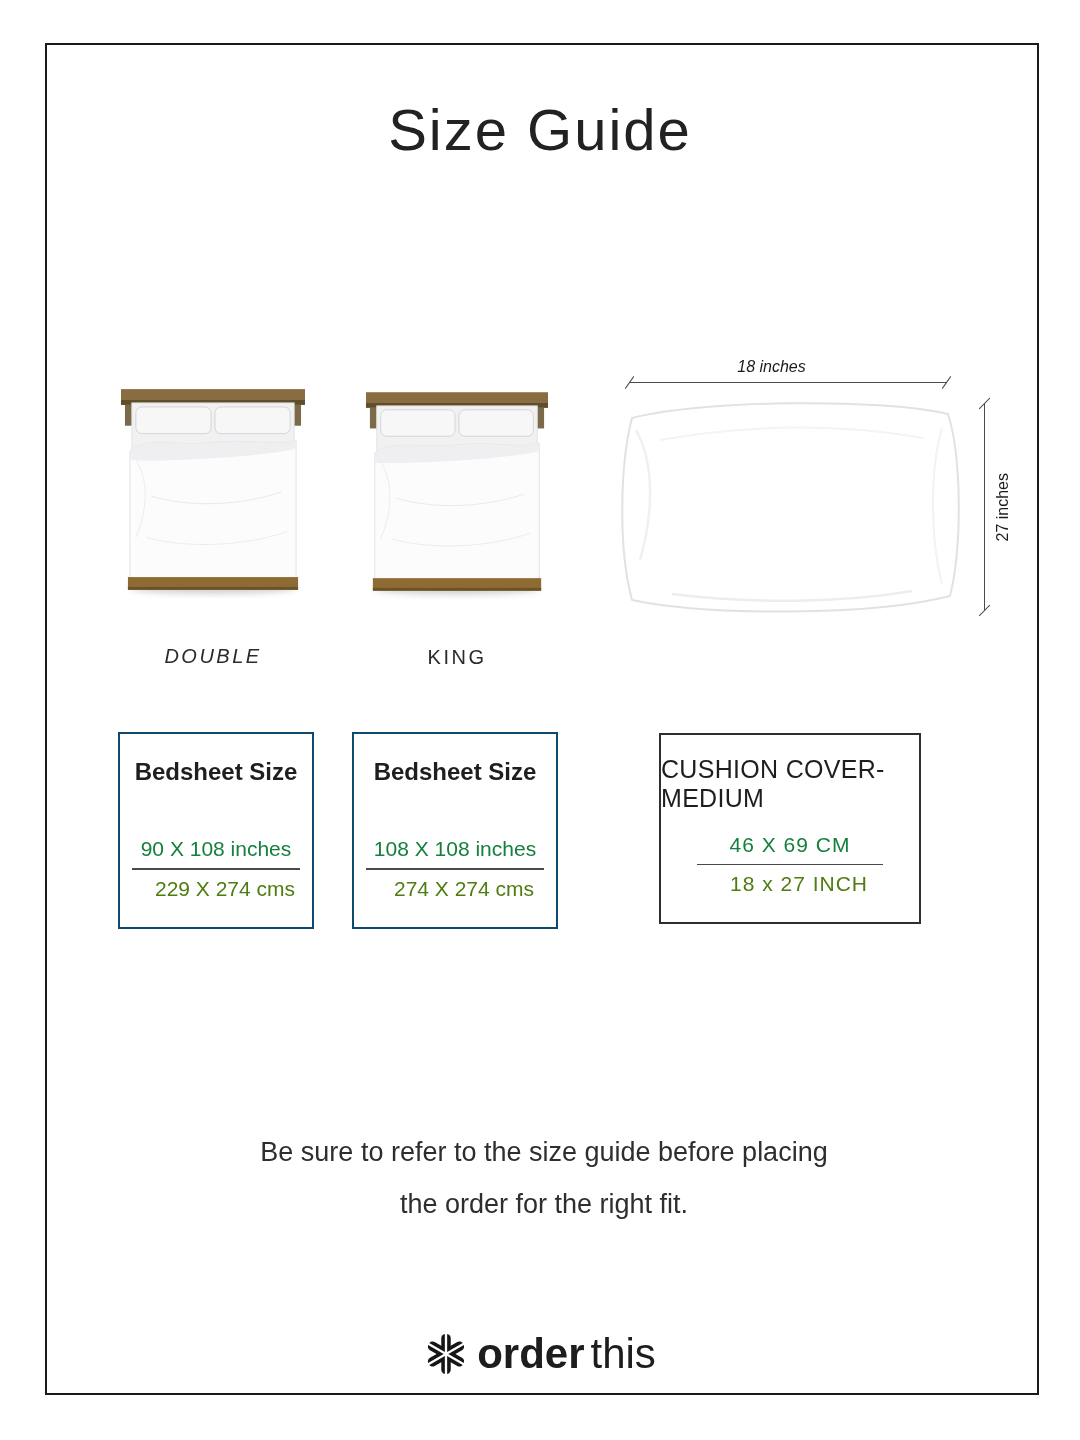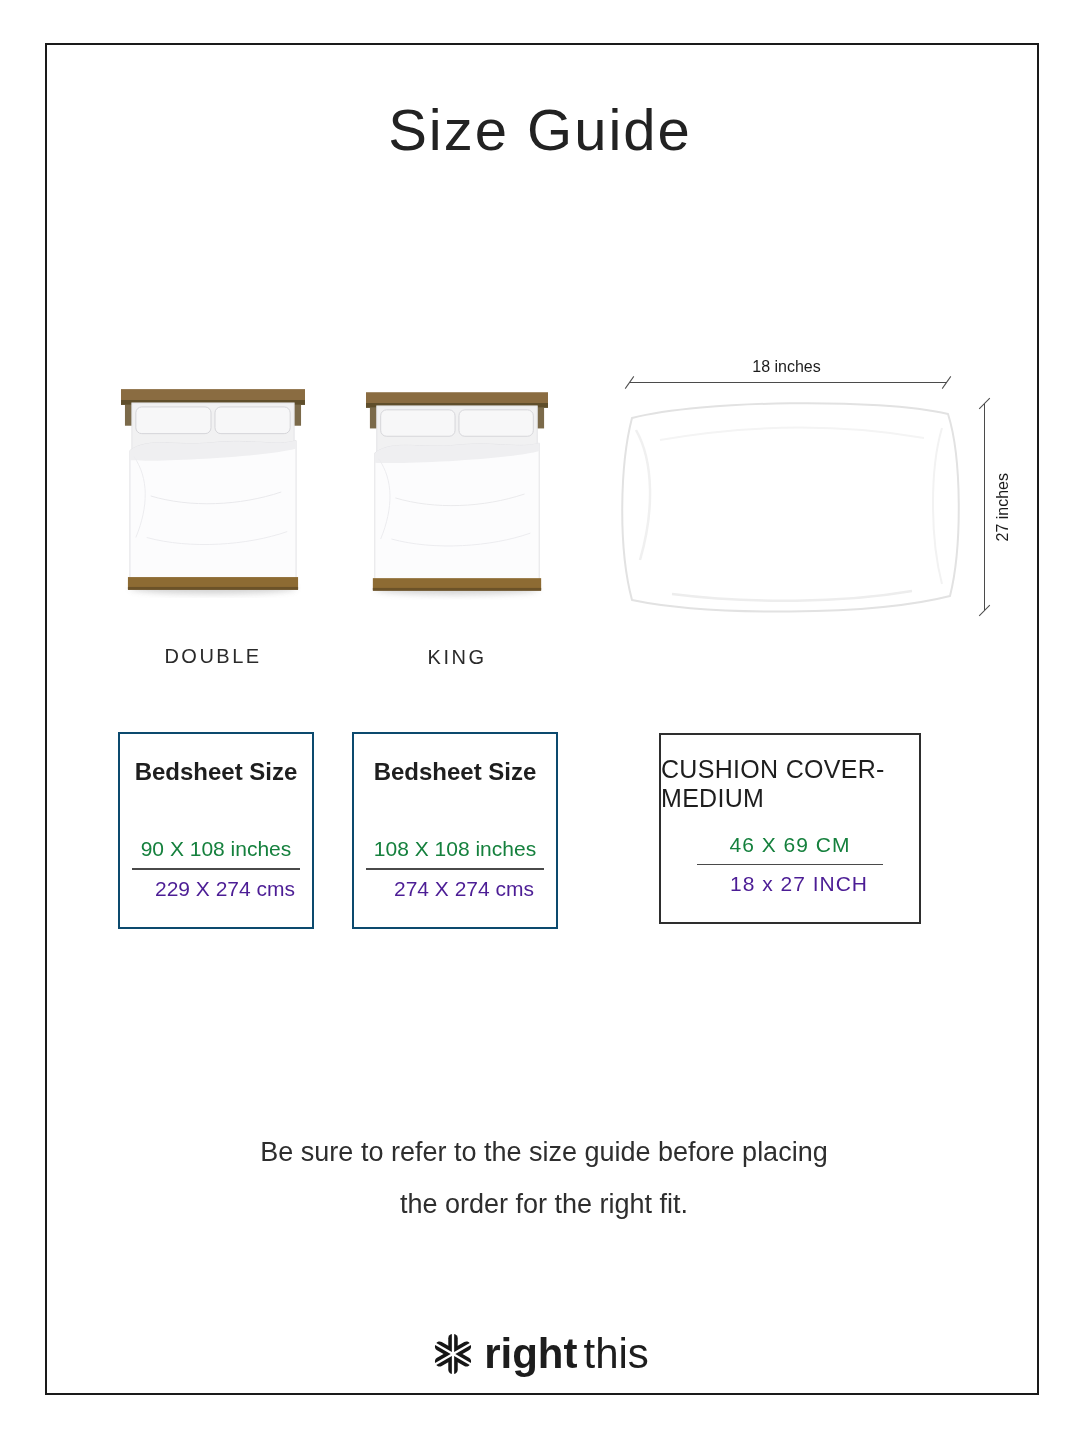--- a/index.html
+++ b/index.html
@@ -23,22 +23,22 @@
   }
   
   .dim-line-h{position:absolute;left:630px;top:382px;width:317px;border-top:1.5px solid #4b4b4b;}
   .dim-line-v{position:absolute;left:984px;top:404px;height:206px;border-left:1.5px solid #4b4b4b;}
   .tick{position:absolute;width:15px;border-top:1.5px solid #4b4b4b;}
   .tick.h1{left:622px;top:382px;transform:rotate(-55deg);}
   .tick.h2{left:939px;top:382px;transform:rotate(-55deg);}
   .tick.v1{left:977px;top:403px;transform:rotate(-45deg);}
   .tick.v2{left:977px;top:610px;transform:rotate(-45deg);}
   .dim-label-h{
-    position:absolute;left:628px;width:317px;top:358px;text-align:center;
-    font-size:16px;color:#1c1c1c;
+    position:absolute;left:613px;width:317px;top:358px;text-align:center;
+    font-size:16px;color:#1c1c1c;font-style:italic;
   }
   .dim-label-v{
     position:absolute;left:994px;top:404px;height:206px;
     display:flex;align-items:center;justify-content:center;
   }
   .dim-label-v span{
     writing-mode:vertical-rl;transform:rotate(180deg);
     font-size:16px;color:#1c1c1c;
   }
   
@@ -48,21 +48,21 @@
   }
   .size-box.b1{left:118px;top:732px;width:196px;height:197px;}
   .size-box.b2{left:352px;top:732px;width:206px;height:197px;}
   .size-box.b3{left:659px;top:733px;width:262px;height:191px;border-color:#2e2e2e;}
   .size-box .heading{margin-top:24px;font-size:24px;font-weight:bold;color:#1e1e1e;}
   .size-box.b3 .heading{font-size:25px;font-weight:400;letter-spacing:0.3px;margin-top:20px;}
   .size-box .spacer{flex:1;}
   .size-box .primary{font-size:21px;color:#15803d;margin-bottom:7px;}
   .size-box .rule{width:88%;border-top:2px solid #4a4a4a;height:0;}
   .size-box.b3 .rule{width:72%;border-top-width:1.5px;}
-  .size-box .secondary{font-size:21px;color:#4c1d95;margin-top:7px;margin-bottom:26px;margin-left:18px;}
+  .size-box .secondary{font-size:21px;color:#4d7c0f;margin-top:7px;margin-bottom:26px;margin-left:18px;}
   .size-box.b3 .primary,.size-box.b3 .secondary{letter-spacing:1px;}
   
   .footer-note{
     position:absolute;left:8px;right:0;top:1126px;text-align:center;
     font-size:27px;line-height:52px;color:#2e2e2e;white-space:pre-line;
   }
   .brand-row{
     position:absolute;left:0;right:0;top:1330px;height:48px;
     display:flex;align-items:center;justify-content:center;gap:9px;
   }
@@ -94,21 +94,21 @@
     <rect x="95" y="20" width="76" height="27" rx="6" fill="#f7f7f8" stroke="#d5d5d9"></rect>
     <path d="M9 64 C 28 50 55 60 93 56 C 132 52 158 60 177 54 L177 196 L9 196 Z" fill="#fcfcfd" stroke="#e2e2e5"></path>
     <path d="M9 64 C 28 50 55 60 93 56 C 132 52 158 60 177 54 L177 62 C 150 70 40 76 9 74 Z" fill="#efeff1"></path>
     <path d="M30 110 C 70 122 120 120 162 106" stroke="#e9e9ec" fill="none"></path>
     <path d="M26 152 C 70 164 128 160 168 146" stroke="#ececef" fill="none"></path>
     <path d="M13 70 C 28 92 28 120 15 152" stroke="#ececef" fill="none"></path>
     <rect x="7" y="192" width="172" height="12" fill="#8d6b33"></rect>
     <rect x="7" y="202" width="172" height="3" fill="#6b5228"></rect>
   </svg>
 </div>
-<div class="bed-label" style="left:121px;top:645px;width:184px;">DOUBLE</div>
+<div class="bed-label" style="left:121px;top:645px;width:184px;font-style:italic;">DOUBLE</div>
 
 <div class="bed" style="left:366px;top:388px;width:182px;height:212px;">
   <svg width="182" height="212" viewBox="0 0 186 212">
     <ellipse cx="93" cy="203" rx="84" ry="6" fill="#9c9c9c" opacity="0.45" filter="url(#soft)"></ellipse>
     <rect x="0" y="2" width="186" height="11" fill="#8a6c41"></rect>
     <rect x="0" y="13" width="186" height="5" fill="#5f4e2b"></rect>
     <rect x="4" y="18" width="8" height="21" fill="#7b6a4a"></rect>
     <rect x="174" y="18" width="8" height="21" fill="#7b6a4a"></rect>
     <rect x="11" y="16" width="164" height="180" fill="#f1f1f2" stroke="#e4e4e6"></rect>
     <rect x="15" y="20" width="76" height="27" rx="6" fill="#f7f7f8" stroke="#d5d5d9"></rect>
@@ -195,15 +195,15 @@
           <rect x="15.5" y="1" width="9" height="20" rx="4"></rect>
         </g>
     </g>
     <g stroke="#ffffff" stroke-width="2.2">
       <line x1="20" y1="0" x2="20" y2="40"></line>
       <line x1="2.7" y1="10" x2="37.3" y2="30"></line>
       <line x1="37.3" y1="10" x2="2.7" y2="30"></line>
     </g>
   </svg>
   <div class="brand-text">
-    <span class="bold">right</span><span class="light">this</span>
+    <span class="bold">order</span><span class="light">this</span>
   </div>
 </div>
 
 </body></html>

